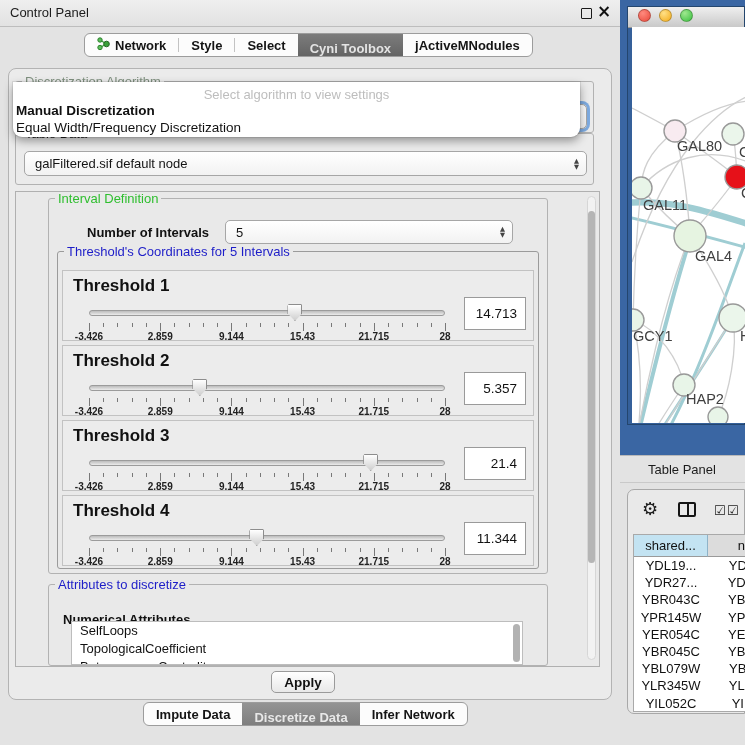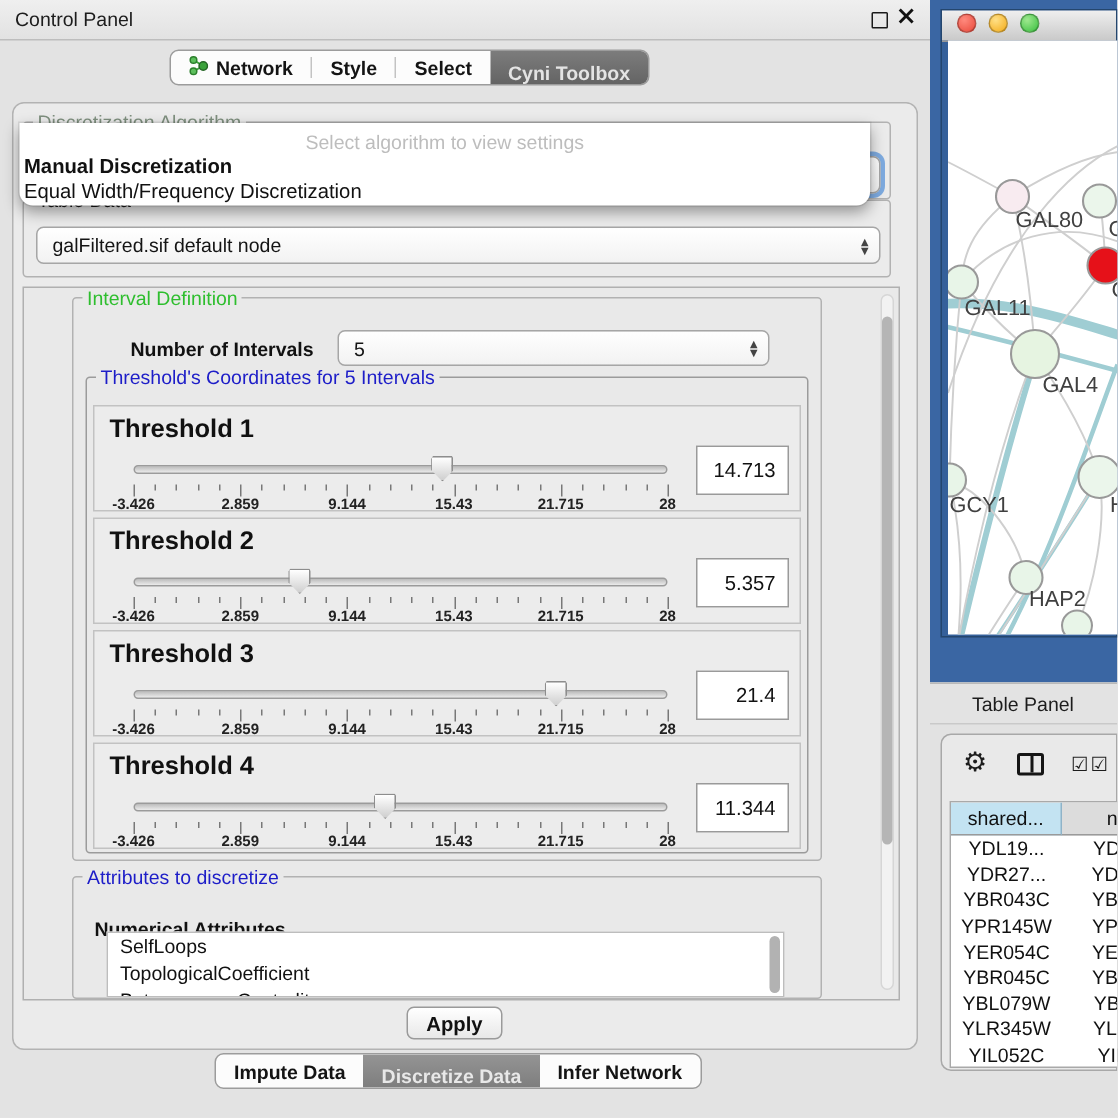--- a/index.html
+++ b/index.html
@@ -13,21 +13,21 @@
   #titlebar{left:0;top:0;width:620px;height:26px;background:linear-gradient(#efefef,#e2e2e2);border-bottom:1px solid #bdbdbd;}
   #titlebar .t{position:absolute;left:10px;top:5px;font-size:13px;color:#1c1c1c;}
   #float-btn{position:absolute;left:581px;top:8px;width:9px;height:9px;border:1.5px solid #1a1a1a;border-radius:1px;background:transparent;}
   #close-btn{position:absolute;left:597px;top:1px;font-size:17px;font-weight:900;color:#111;}
 
   .tabbar{display:inline-flex;align-items:stretch;background:#fcfcfc;border:1px solid #9c9c9c;border-radius:6px;overflow:hidden;height:24px;box-sizing:border-box;}
   .tab{display:flex;align-items:center;gap:5px;padding:0 12px;font-weight:bold;font-size:13px;color:#141414;white-space:nowrap;}
   .tab.sel{background:linear-gradient(#7c7c7c,#646464);color:#e4e4e4;align-items:flex-end;}
   #bottom-tabbar .tab.sel{background:linear-gradient(#949494,#7e7e7e);color:#e8e8e8;}
   .tabsep{width:1px;background:#c3c3c3;margin:4px 0;}
-  #top-tabbar{left:84px;top:33px;margin-left:29px;}
+  #top-tabbar{left:84px;top:33px;}
   #bottom-tabbar{left:143px;top:702px;}
 
   #outer-panel{left:8px;top:68px;width:604px;height:632px;background:#ebebeb;border:1px solid #b3b3b3;border-radius:8px;box-sizing:border-box;}
   .group{position:absolute;border:1px solid #b2b2b2;border-radius:3px;box-sizing:border-box;}
   .gtitle{position:absolute;top:-8px;left:6px;padding:0 3px;font-size:13px;background:#ebebeb;white-space:nowrap;}
   .gtitle.on-content{background:#e9e9e9;}
   .gtitle.green{color:#2ebe2e;}
   .gtitle.blue{color:#1d1dc8;}
   .gtitle.dim{color:#7e8f7e;}
   .gtitle.plain{color:#1a1a1a;}
@@ -123,20 +123,23 @@
         <div class="tabsep"></div>
         <div class="tab">
           <span>Style</span>
         </div>
         <div class="tabsep"></div>
         <div class="tab">
           <span>Select</span>
         </div>
         <div class="tab sel">
           <span>Cyni Toolbox</span>
+        </div>
+        <div class="tab">
+          <span>jActiveMNodules</span>
         </div>
       </div>
 
     <div id="outer-panel" class="abs">
 
       <div class="group" id="disc-group" style="left:6px;top:12px;width:579px;height:52px;">
         <div class="gtitle dim">Discretization Algorithm</div>
         <div class="combo focus" style="left:8px;top:22px;width:563px;height:25px;">
           <div class="spin glyph">
               <span>▲</span>

